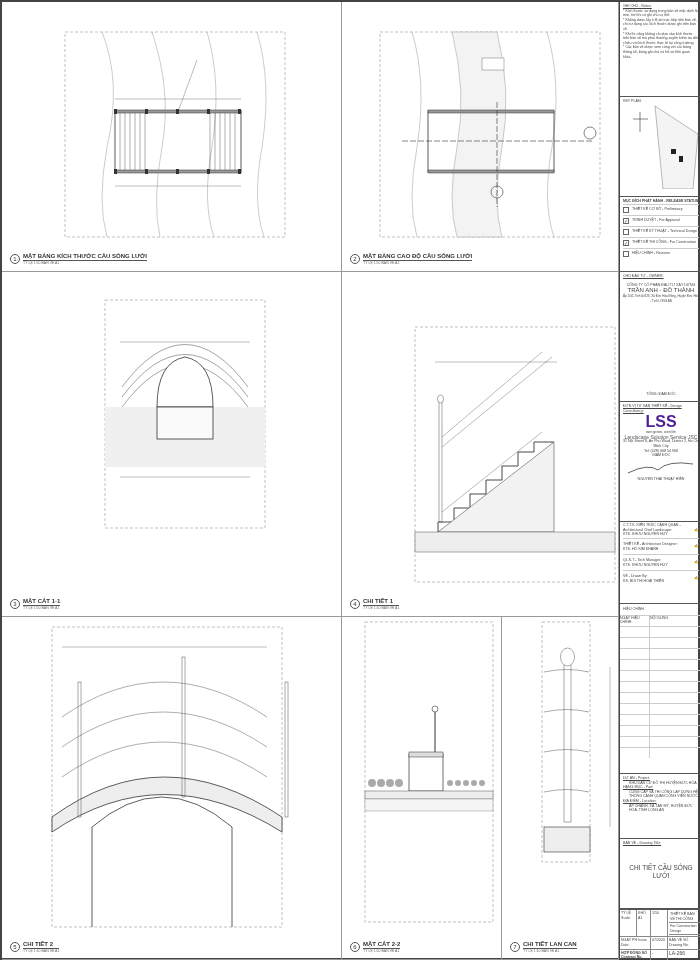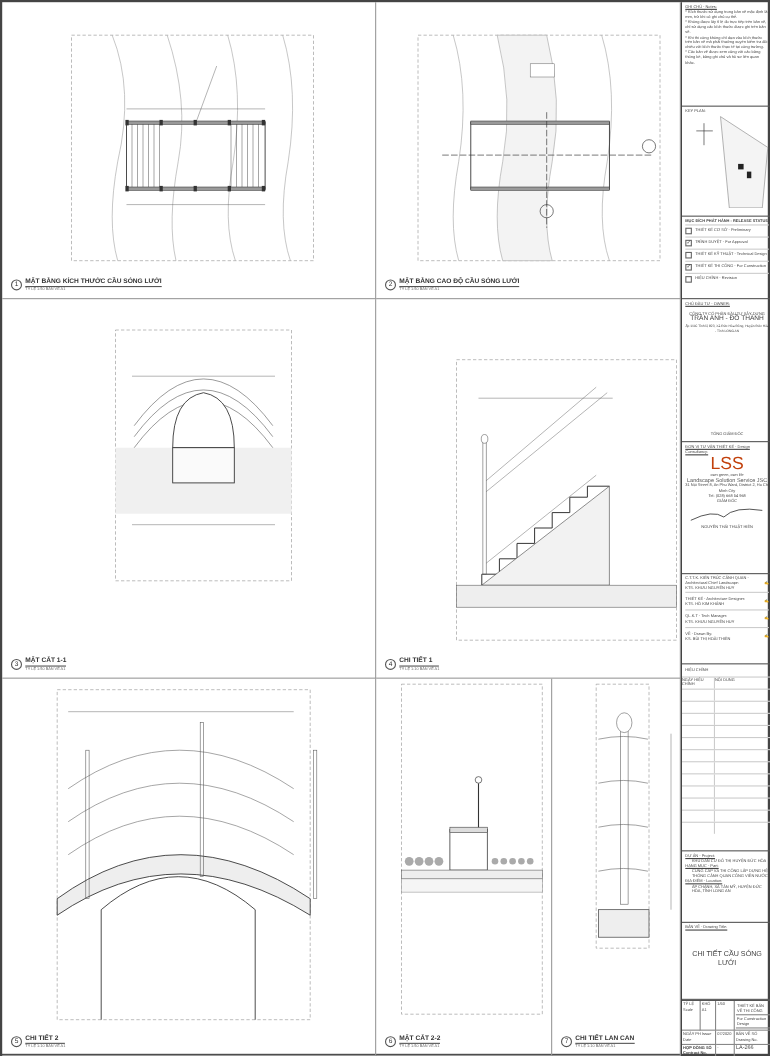--- a/index.html
+++ b/index.html
@@ -259,21 +259,21 @@
     </div>
     <div class="tbs" style="height:130px">
       <div class="ul">CHỦ ĐẦU TƯ - OWNER:</div>
       <div class="center" style="margin-top:4px">CÔNG TY CỔ PHẦN ĐẦU TƯ XÂY DỰNG</div>
       <div class="center" style="font-size:6px;line-height:7px">TRẦN ANH - ĐỒ THÀNH</div>
       <div class="center" style="font-size:3px">Ấp 1/4C Tỉnh lộ 823, Xã Đức Hòa Đông, Huyện Đức Hòa - Tỉnh LONG AN</div>
       <div class="center" style="position:absolute;bottom:4px;left:0;right:0">TỔNG GIÁM ĐỐC</div>
     </div>
     <div class="tbs" style="height:120px">
       <div class="ul">ĐƠN VỊ TƯ VẤN THIẾT KẾ - Design Consultancy:</div>
-      <div class="center" style="font-size:16px;font-weight:normal;line-height:17px;color:#c2410c">LSS</div>
+      <div class="center" style="font-size:16px;font-weight:bold;line-height:17px;color:#4c1d95">LSS</div>
       <div class="center" style="font-size:3.5px">own green, own life</div>
       <div class="center" style="font-size:5px;color:#555">Landscape Solution Service JSC</div>
       <div class="center">31 Nội Street 8, An Phu Ward, District 2, Ho Chi Minh City</div>
       <div class="center">Tel: (028) 668 54 968</div>
       <div class="center">GIÁM ĐỐC</div>
       <svg width="77" height="18">
           <path d="M5 15 Q25 5 35 12 Q45 2 70 6" fill="none" stroke="#222" stroke-width="0.7"></path>
         </svg>
       <div class="center">NGUYỄN THÁI THUẬT HIỀN</div>
     </div>

